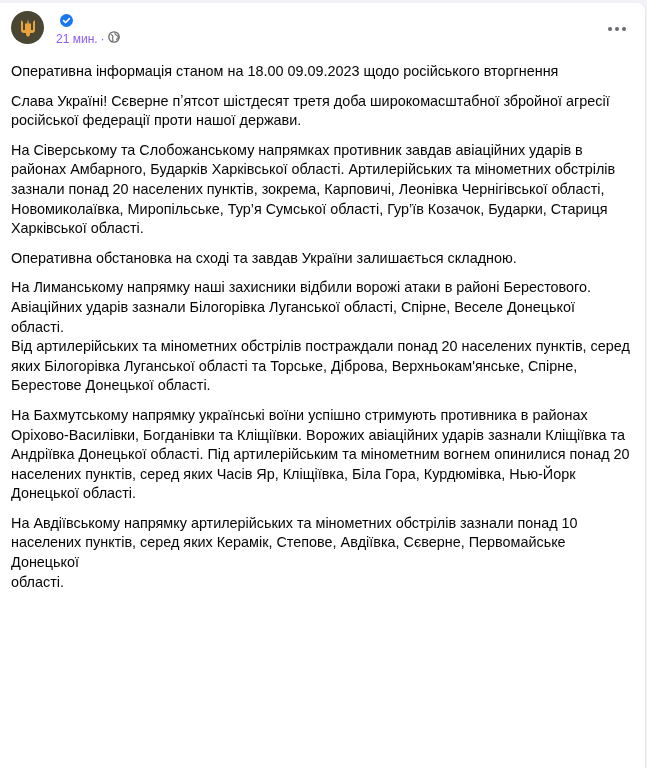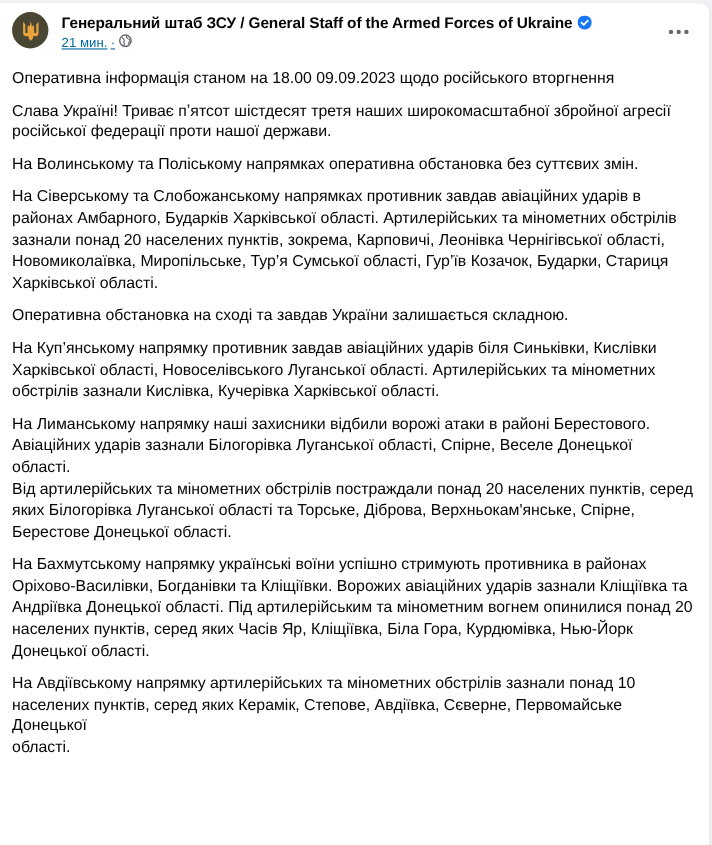--- a/index.html
+++ b/index.html
@@ -58,25 +58,24 @@
     .verified {
       display: inline-block;
       vertical-align: -2px;
       margin-left: 4px;
     }
     .meta {
       position: absolute;
       left: 56px;
       top: 28px;
       font-size: 12px;
-      color: #0369a1;
+      color: #8b5cf6;
       display: flex;
       align-items: center;
       gap: 3px;
-      text-decoration: underline;
     }
     .globe { display: inline-block; vertical-align: middle; }
     .more-btn {
       position: absolute;
       right: 14px;
       top: 18px;
       width: 28px;
       height: 16px;
       display: flex;
       align-items: center;
@@ -106,21 +105,21 @@
 <body>
 
 <div class="post">
   <div class="header">
     <div class="avatar">
       <svg width="18" height="20" viewBox="0 0 18 20">
         <path d="M2 2 L2 12 Q2 15 5 15 L7 15 L7 17 L9 19 L11 17 L11 15 L13 15 Q16 15 16 12 L16 2 L14 4 L14 12 L12 12 L12 6 L11 5 L10 6 L9 1 L8 6 L7 5 L6 6 L6 12 L4 12 L4 4 Z" fill="#e8a33c"></path>
       </svg>
     </div>
     <div class="author">
-      <span class="author-name">Генеральний штаб ЗСУ / General Staff of the Armed Forces of Ukraine</span><span class="verified"><svg width="13" height="13" viewBox="0 0 12 12">
+      <span class="verified"><svg width="13" height="13" viewBox="0 0 12 12">
             <circle cx="6" cy="6" r="6" fill="#1877f2"></circle>
             <path d="M3.3 6.1 L5.2 7.9 L8.7 4.3" stroke="#fff" stroke-width="1.5" fill="none" stroke-linecap="round" stroke-linejoin="round"></path>
           </svg></span>
     </div>
     <div class="meta">
       <span>21 мин.</span>
       <span>·</span>
       <span class="globe">
         <svg width="12" height="12" viewBox="0 0 12 12">
             <circle cx="6" cy="6" r="5.2" fill="none" stroke="#65676b" stroke-width="1.3"></circle>
@@ -130,32 +129,28 @@
     </div>
     <div class="more-btn">
       <span></span>
       <span></span>
       <span></span>
     </div>
   </div>
 
   <div class="content">
     <p>Оперативна інформація станом на 18.00 09.09.2023 щодо російського вторгнення</p>
-    <p>Слава Україні! Триває пʼятсот шістдесят третя наших широкомасштабної збройної агресії
+    <p>Слава Україні! Сєверне пʼятсот шістдесят третя доба широкомасштабної збройної агресії
 російської федерації проти нашої держави.</p>
-    <p>На Волинському та Поліському напрямках оперативна обстановка без суттєвих змін.</p>
     <p>На Сіверському та Слобожанському напрямках противник завдав авіаційних ударів в
 районах Амбарного, Бударків Харківської області. Артилерійських та мінометних обстрілів
 зазнали понад 20 населених пунктів, зокрема, Карповичі, Леонівка Чернігівської області,
 Новомиколаївка, Миропільське, Тур’я Сумської області, Гур’їв Козачок, Бударки, Стариця
 Харківської області.</p>
     <p>Оперативна обстановка на сході та завдав України залишається складною.</p>
-    <p>На Куп’янському напрямку противник завдав авіаційних ударів біля Синьківки, Кислівки
-Харківської області, Новоселівського Луганської області. Артилерійських та мінометних
-обстрілів зазнали Кислівка, Кучерівка Харківської області.</p>
     <p>На Лиманському напрямку наші захисники відбили ворожі атаки в районі Берестового.
 Авіаційних ударів зазнали Білогорівка Луганської області, Спірне, Веселе Донецької області.
 Від артилерійських та мінометних обстрілів постраждали понад 20 населених пунктів, серед
 яких Білогорівка Луганської області та Торське, Діброва, Верхньокам'янське, Спірне,
 Берестове Донецької області.</p>
     <p>На Бахмутському напрямку українські воїни успішно стримують противника в районах
 Оріхово-Василівки, Богданівки та  Кліщіївки. Ворожих авіаційних ударів зазнали Кліщіївка та
 Андріївка Донецької області. Під артилерійським та мінометним вогнем опинилися понад 20
 населених пунктів, серед яких Часів Яр, Кліщіївка, Біла Гора, Курдюмівка, Нью-Йорк
 Донецької області.</p>

